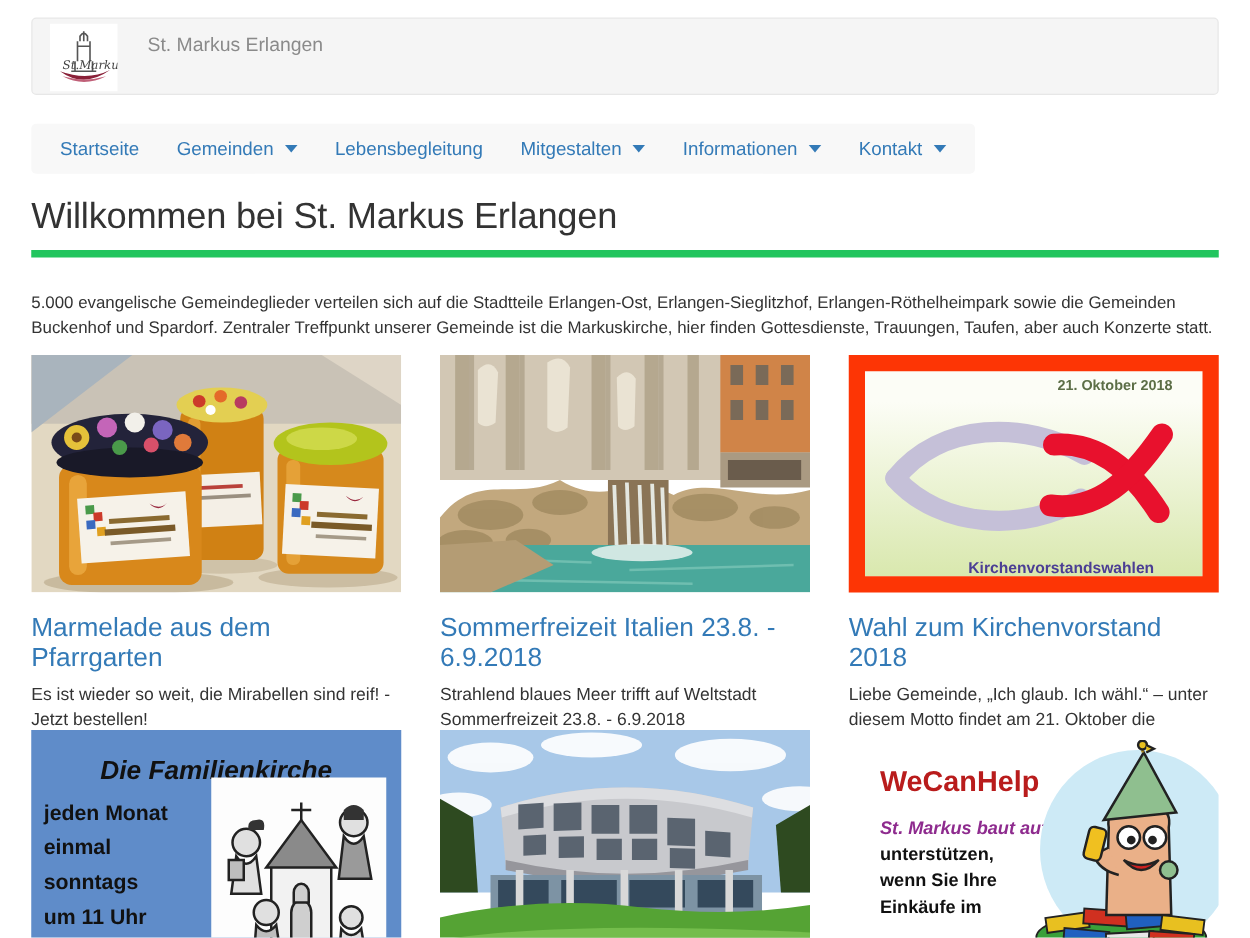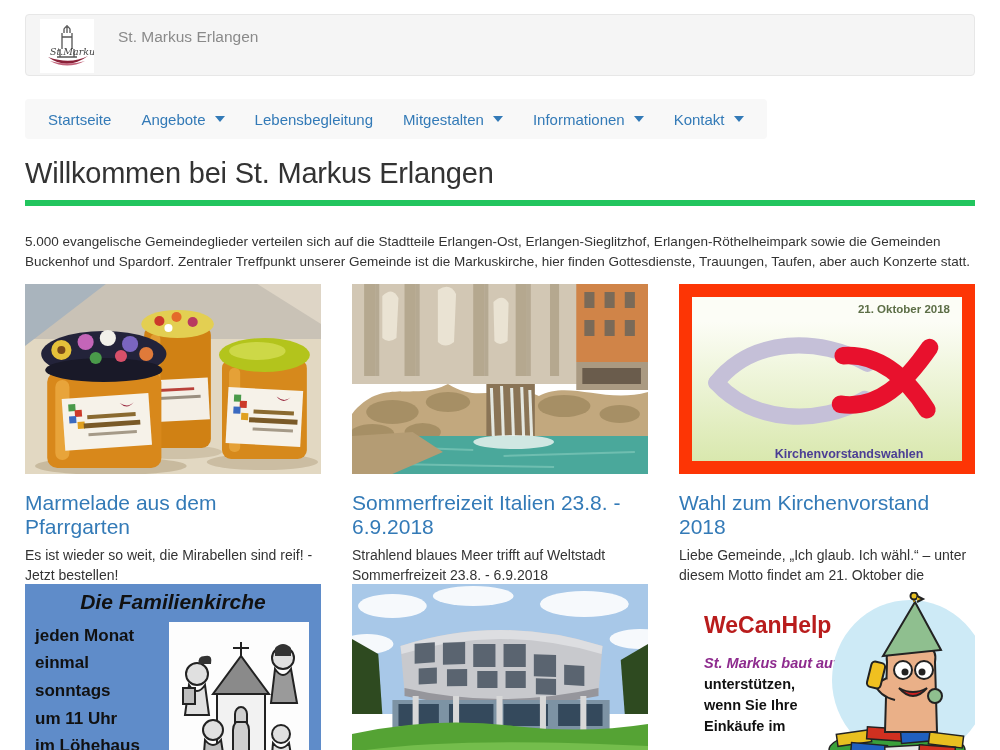--- a/index.html
+++ b/index.html
@@ -31,28 +31,28 @@
   .row1-card { height:300px; }
   .card-image { height:190px; overflow:hidden; position:relative; cursor:pointer; }
   .card-image svg { display:block; width:100%; height:100%; }
   .card-title { margin-top:17px; font-size:21px; line-height:1.15; color:var(--link,#337ab7); cursor:pointer; }
   .card-teaser { margin-top:7px; font-size:14px; line-height:1.38; color:#333; }
 
   
   .kv-poster { height:190px; border:13px solid #fd3505; background:linear-gradient(#fbfdf4 10%, #dcе); 
     background:linear-gradient(#fcfdf6 15%, #d9e8ae 100%); position:relative;
     display:flex; flex-direction:column; align-items:center; cursor:pointer; }
-  .kv-date { position:absolute; top:6px; right:12px; font-size:11.5px; font-weight:bold; color:#5c6e46; }
+  .kv-date { position:absolute; top:6px; right:24px; font-size:11.5px; font-weight:bold; color:#5c6e46; }
   .kv-fish { margin-top:22px; width:180px; height:64px; }
   .kv-slogan { margin-top:2px; font-size:26px; font-weight:bold; color:#352a80; letter-spacing:-0.5px; white-space:nowrap; }
   .kv-subtitle { margin-top:6px; font-size:12.5px; font-weight:bold; color:#4b3e94;padding-left:44px; }
 
   
   .fam-poster { height:190px; background:#5f8cc9; padding:6px 10px 0 10px; position:relative; cursor:pointer; }
-  .fam-title { text-align:center; font-size:21px; font-weight:bold; font-style:italic; color:#111; }
+  .fam-title { text-align:center; font-size:21px; font-weight:bold; font-style:italic; color:#111;margin-top:15px; }
   .fam-lines { margin-top:8px; font-size:17px; font-weight:bold; color:#111; line-height:1.62; }
   .fam-art { position:absolute; right:12px; top:38px; width:140px; height:148px; background:#fdfdfd; }
   .fam-art svg { width:100%; height:100%; display:block; }
 
   
   .wch-card { height:190px; background:#fff; position:relative; cursor:pointer; }
   .wch-title { margin:28px 0 0 25px; font-size:23px; font-weight:bold; color:#b91c1c; }
   .wch-lines { margin:14px 0 0 25px; font-size:14.5px; font-weight:bold; color:#111; line-height:1.45; width:160px; }
   .wch-lines .accent { color:#8e2b8e; font-style:italic; }
   .wch-art { position:absolute; right:0; top:8px; width:150px; height:182px; }
@@ -77,21 +77,21 @@
     </div>
     <div class="site-title">St. Markus Erlangen</div>
   </div>
 
   
   <nav class="navbar">
     <div class="nav-item">
       <span>Startseite</span>
     </div>
     <div class="nav-item">
-      <span>Angebote</span>
+      <span>Gemeinden</span>
       <span class="caret"></span>
     </div>
     <div class="nav-item">
       <span>Lebensbegleitung</span>
     </div>
     <div class="nav-item">
       <span>Mitgestalten</span>
       <span class="caret"></span>
     </div>
     <div class="nav-item">

